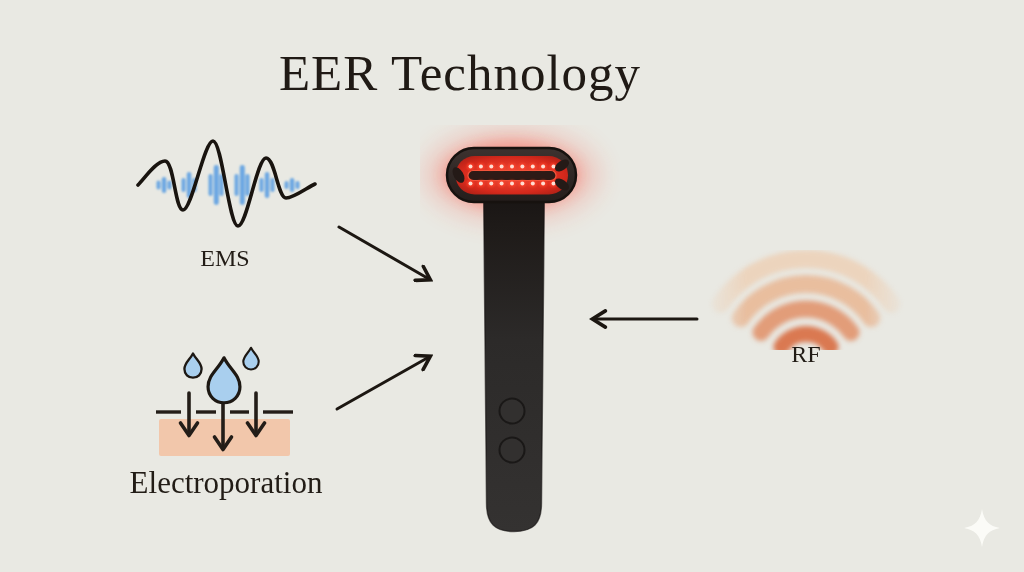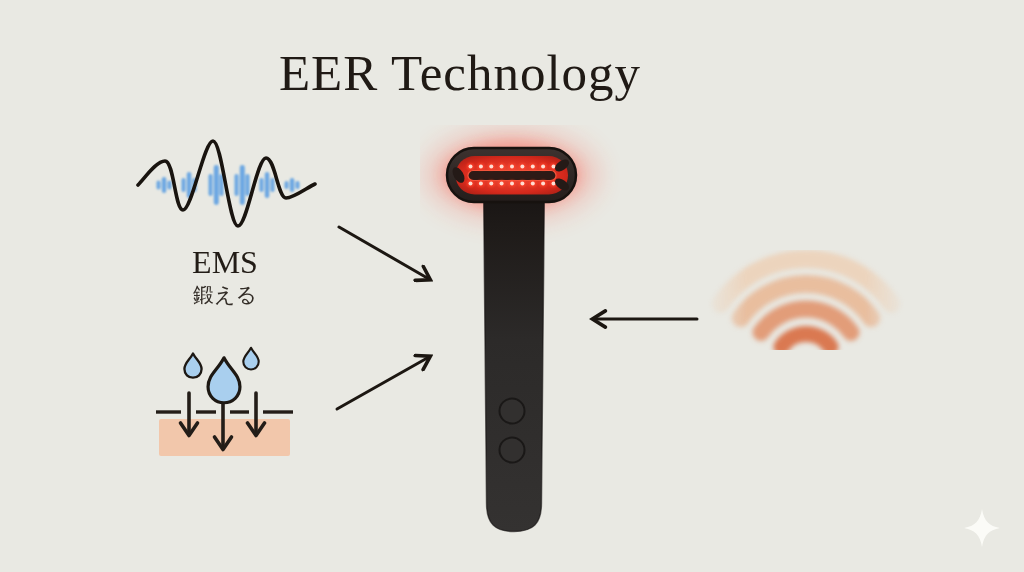--- a/index.html
+++ b/index.html
@@ -14,21 +14,21 @@
   .abs{position:absolute;}
   .page-title{
     top:44px;left:0;width:920px;
     text-align:center;
     font-size:51px;
     letter-spacing:1px;
     color:#201a15;
   }
   .feat-label{
     text-align:center;
-    font-size:32px;
+    font-size:24px;
     color:#221c16;
     line-height:1;
   }
   .feat-label.small{font-size:31px;}
   .feat-sub{
     text-align:center;
     font-size:21px;
     font-family:"Liberation Sans","DejaVu Sans",sans-serif;
     color:#332d27;
     line-height:1;
@@ -71,21 +71,20 @@
     <path d="M 10 54
          C 17 47, 28 30, 37 30
          C 46 30, 47 79, 55 79
          C 64 79, 76 10, 85 10
          C 94 10, 101 95, 110 95
          C 119 95, 129 27, 138 27
          C 147 27, 150 67, 158 67
          C 166 67, 180 56, 187 53" fill="none" stroke="#19140f" stroke-width="3.6" stroke-linecap="round"></path>
   </svg>
   <div class="abs feat-label" style="left:125px;top:246px;width:200px;">EMS</div>
-  <div class="abs feat-sub" style="left:125px;top:284px;width:200px;">鍛える</div>
 
   <svg class="abs" style="left:150px;top:340px;" width="150" height="122" viewBox="0 0 150 122">
     <rect x="9" y="79" width="131" height="37" rx="2" fill="#f2c7ab"></rect>
     <g stroke="#231d18" stroke-width="3.4" stroke-linecap="butt">
       <line x1="6" y1="72" x2="31" y2="72"></line>
       <line x1="46" y1="72" x2="66" y2="72"></line>
       <line x1="80" y1="72" x2="99" y2="72"></line>
       <line x1="113" y1="72" x2="143" y2="72"></line>
     </g>
     <g stroke="#231d18" stroke-width="3.6" stroke-linecap="round" stroke-linejoin="round" fill="none">
@@ -95,20 +94,21 @@
       <path d="M 64.5 97 L 73 109.5 L 81.5 97"></path>
       <path d="M 106 53 L 106 93"></path>
       <path d="M 97.5 83 L 106 95.5 L 114.5 83"></path>
     </g>
     <g fill="#a9cfee" stroke="#1d1813" stroke-width="3" stroke-linejoin="round">
       <path transform="translate(43,26) scale(0.78)" d="M 0 -16 C 4 -8, 11 -4, 11 4 C 11 10.5, 6 15, 0 15 C -6 15, -11 10.5, -11 4 C -11 -4, -4 -8, 0 -16 Z"></path>
       <path transform="translate(74,41) scale(1.45)" stroke-width="2.2" d="M 0 -16 C 4 -8, 11 -4, 11 4 C 11 10.5, 6 15, 0 15 C -6 15, -11 10.5, -11 4 C -11 -4, -4 -8, 0 -16 Z"></path>
       <path transform="translate(101,19) scale(0.7)" d="M 0 -16 C 4 -8, 11 -4, 11 4 C 11 10.5, 6 15, 0 15 C -6 15, -11 10.5, -11 4 C -11 -4, -4 -8, 0 -16 Z"></path>
     </g>
   </svg>
+  <div class="abs feat-label small" style="left:76px;top:467px;width:300px;">Electroporation</div>
 
   <svg class="abs" style="left:700px;top:232px;" width="212" height="118" viewBox="0 0 212 118">
     <defs>
       <filter id="rfblur" x="-20%" y="-20%" width="140%" height="140%">
         <feGaussianBlur stdDeviation="2.4"></feGaussianBlur>
       </filter>
       <linearGradient id="rffade" x1="0" y1="0" x2="1" y2="0">
         <stop offset="0" stop-color="#fff" stop-opacity="0"></stop>
         <stop offset="0.22" stop-color="#fff" stop-opacity="1"></stop>
         <stop offset="0.78" stop-color="#fff" stop-opacity="1"></stop>
@@ -118,20 +118,21 @@
         <rect x="0" y="0" width="212" height="118" fill="url(#rffade)"></rect>
       </mask>
     </defs>
     <g fill="none" stroke-linecap="round" filter="url(#rfblur)" mask="url(#rfmask)">
       <path d="M 20   71.8 A 105 105 0 0 1 192   71.8" stroke="#efbf97" stroke-width="18" opacity="0.5"></path>
       <path d="M 40.5 86.1 A 80 80  0 0 1 171.5 86.1" stroke="#e8a375" stroke-width="18" opacity="0.62"></path>
       <path d="M 61   100.4 A 55 55 0 0 1 151  100.4" stroke="#e08a5e" stroke-width="17" opacity="0.8"></path>
       <path d="M 81.4 114.8 A 30 30 0 0 1 130.6 114.8" stroke="#d9734a" stroke-width="16" opacity="0.95"></path>
     </g>
   </svg>
+  <div class="abs feat-label" style="left:706px;top:342px;width:200px;">RF</div>
 
   <svg class="abs" style="left:420px;top:125px;" width="200" height="420" viewBox="0 0 200 420">
     <defs>
       <filter id="glow14" x="-60%" y="-60%" width="220%" height="220%">
           <feGaussianBlur stdDeviation="13"></feGaussianBlur>
         </filter>
       <filter id="glow7" x="-60%" y="-60%" width="220%" height="220%">
           <feGaussianBlur stdDeviation="7"></feGaussianBlur>
         </filter>
       <filter id="glow1" x="-60%" y="-60%" width="220%" height="220%">

